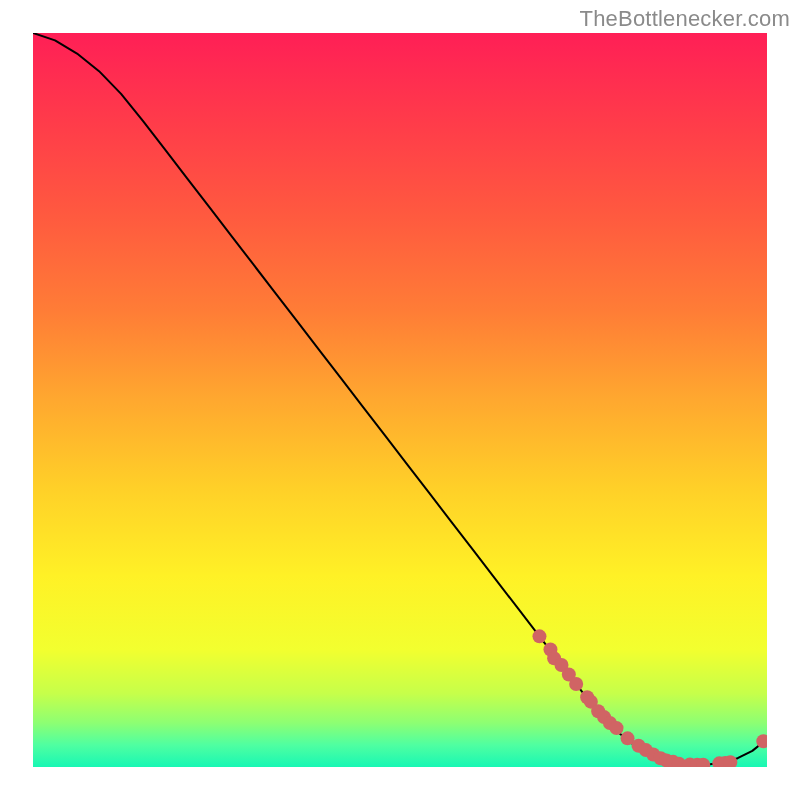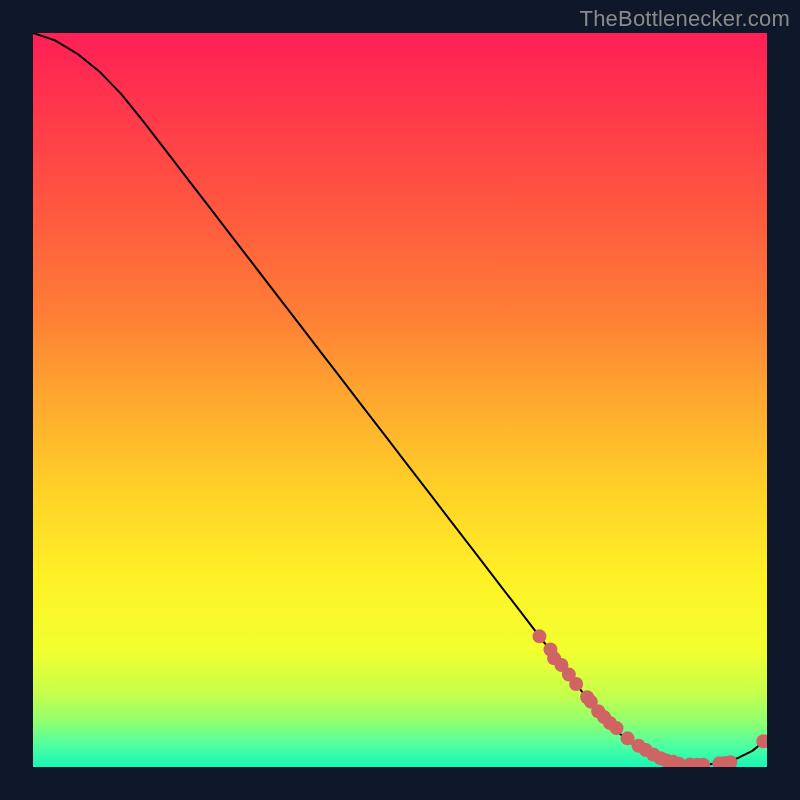--- a/index.html
+++ b/index.html
@@ -8,21 +8,21 @@
     width: 800px;
     height: 800px;
     background: #000;
     overflow: hidden;
     font-family: Arial, Helvetica, sans-serif;
   }
   .stage {
     position: relative;
     width: 800px;
     height: 800px;
-    background: #0f172a;
+    background: #ffffff;
   }
   .plot {
     position: absolute;
     left: 33px;
     top: 33px;
     width: 734px;
     height: 734px;
   }
   .attribution {
     position: absolute;

